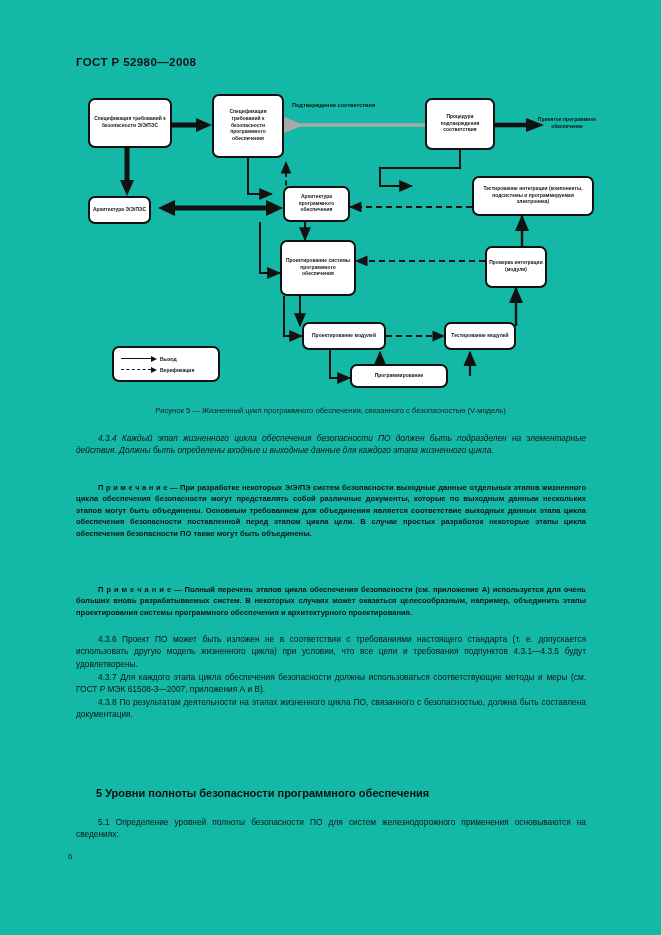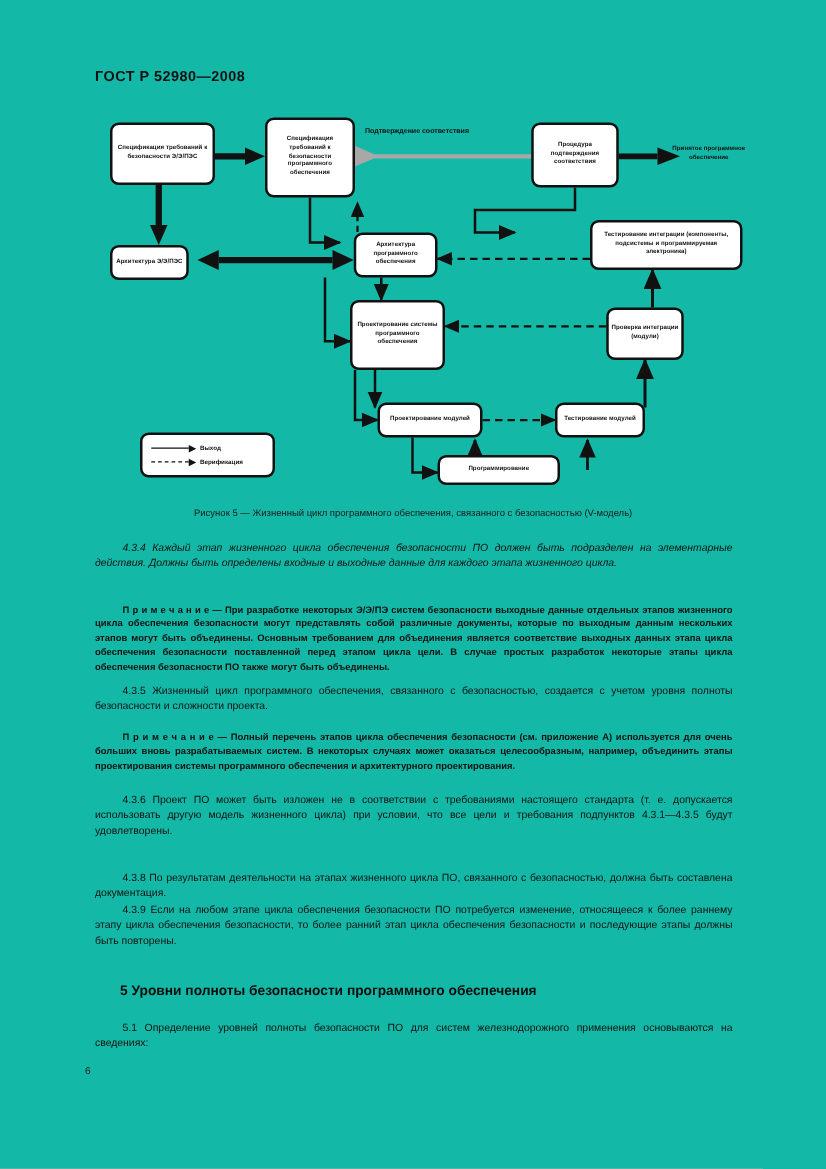--- a/index.html
+++ b/index.html
@@ -240,24 +240,23 @@
         <span class="legtri"></span>
         <span>Верификация</span>
       </div>
     </div>
   </div>
 
   <div class="cap" style="top:406px;">Рисунок 5 — Жизненный цикл программного обеспечения, связанного с безопасностью (V-модель)</div>
 
   <div class="para" style="top:432px; text-indent:22px;font-style:italic;">4.3.4  Каждый этап жизненного цикла обеспечения безопасности ПО должен быть подразделен на элементарные действия. Должны быть определены входные и выходные данные для каждого этапа жизненного цикла.</div>
   <div class="para note" style="top:482px; text-indent:22px;">П р и м е ч а н и е — При разработке некоторых Э/Э/ПЭ систем безопасности выходные данные отдельных этапов жизненного цикла обеспечения безопасности могут представлять собой различные документы, которые по выходным данным нескольких этапов могут быть объединены. Основным требованием для объединения является соответствие выходных данных этапа цикла обеспечения безопасности поставленной перед этапом цикла цели. В случае простых разработок некоторые этапы цикла обеспечения безопасности ПО также могут быть объединены.</div>
-  <div class="para" style="top:546px; text-indent:22px;">4.3.5  Жизненный цикл программного обеспечения, связанного с безопасностью, создается с учетом уровня полноты безопасности и сложности проекта.</div>
   <div class="para note" style="top:584px; text-indent:22px;">П р и м е ч а н и е — Полный перечень этапов цикла обеспечения безопасности (см. приложение А) используется для очень больших вновь разрабатываемых систем. В некоторых случаях может оказаться целесообразным, например, объединить этапы проектирования системы программного обеспечения и архитектурного проектирования.</div>
   <div class="para" style="top:633px; text-indent:22px;">4.3.6  Проект ПО может быть изложен не в соответствии с требованиями настоящего стандарта (т. е. допускается использовать другую модель жизненного цикла) при условии, что все цели и требования подпунктов 4.3.1—4.3.5 будут удовлетворены.</div>
+  <div class="para" style="top:671px; text-indent:22px;">4.3.7  Для каждого этапа цикла обеспечения безопасности должны использоваться соответствующие методы и меры (см. ГОСТ Р МЭК 61508-3—2007, приложения А и В).</div>
   <div class="para" style="top:696px; text-indent:22px;">4.3.8  По результатам деятельности на этапах жизненного цикла ПО, связанного с безопасностью, должна быть составлена документация.</div>
-  <div class="para" style="top:721px; text-indent:22px;">4.3.9  Если на любом этапе цикла обеспечения безопасности ПО потребуется изменение, относящееся к более раннему этапу цикла обеспечения безопасности, то более ранний этап цикла обеспечения безопасности и последующие этапы должны быть повторены.</div>
 
   <div class="sec" style="top:787px;">5  Уровни полноты безопасности программного обеспечения</div>
 
   <div class="para" style="top:816px; text-indent:22px;">5.1  Определение уровней полноты безопасности ПО для систем железнодорожного применения основываются на сведениях:</div>
 
   <div class="pageno">6</div>
 </div>
 
 </body></html>

